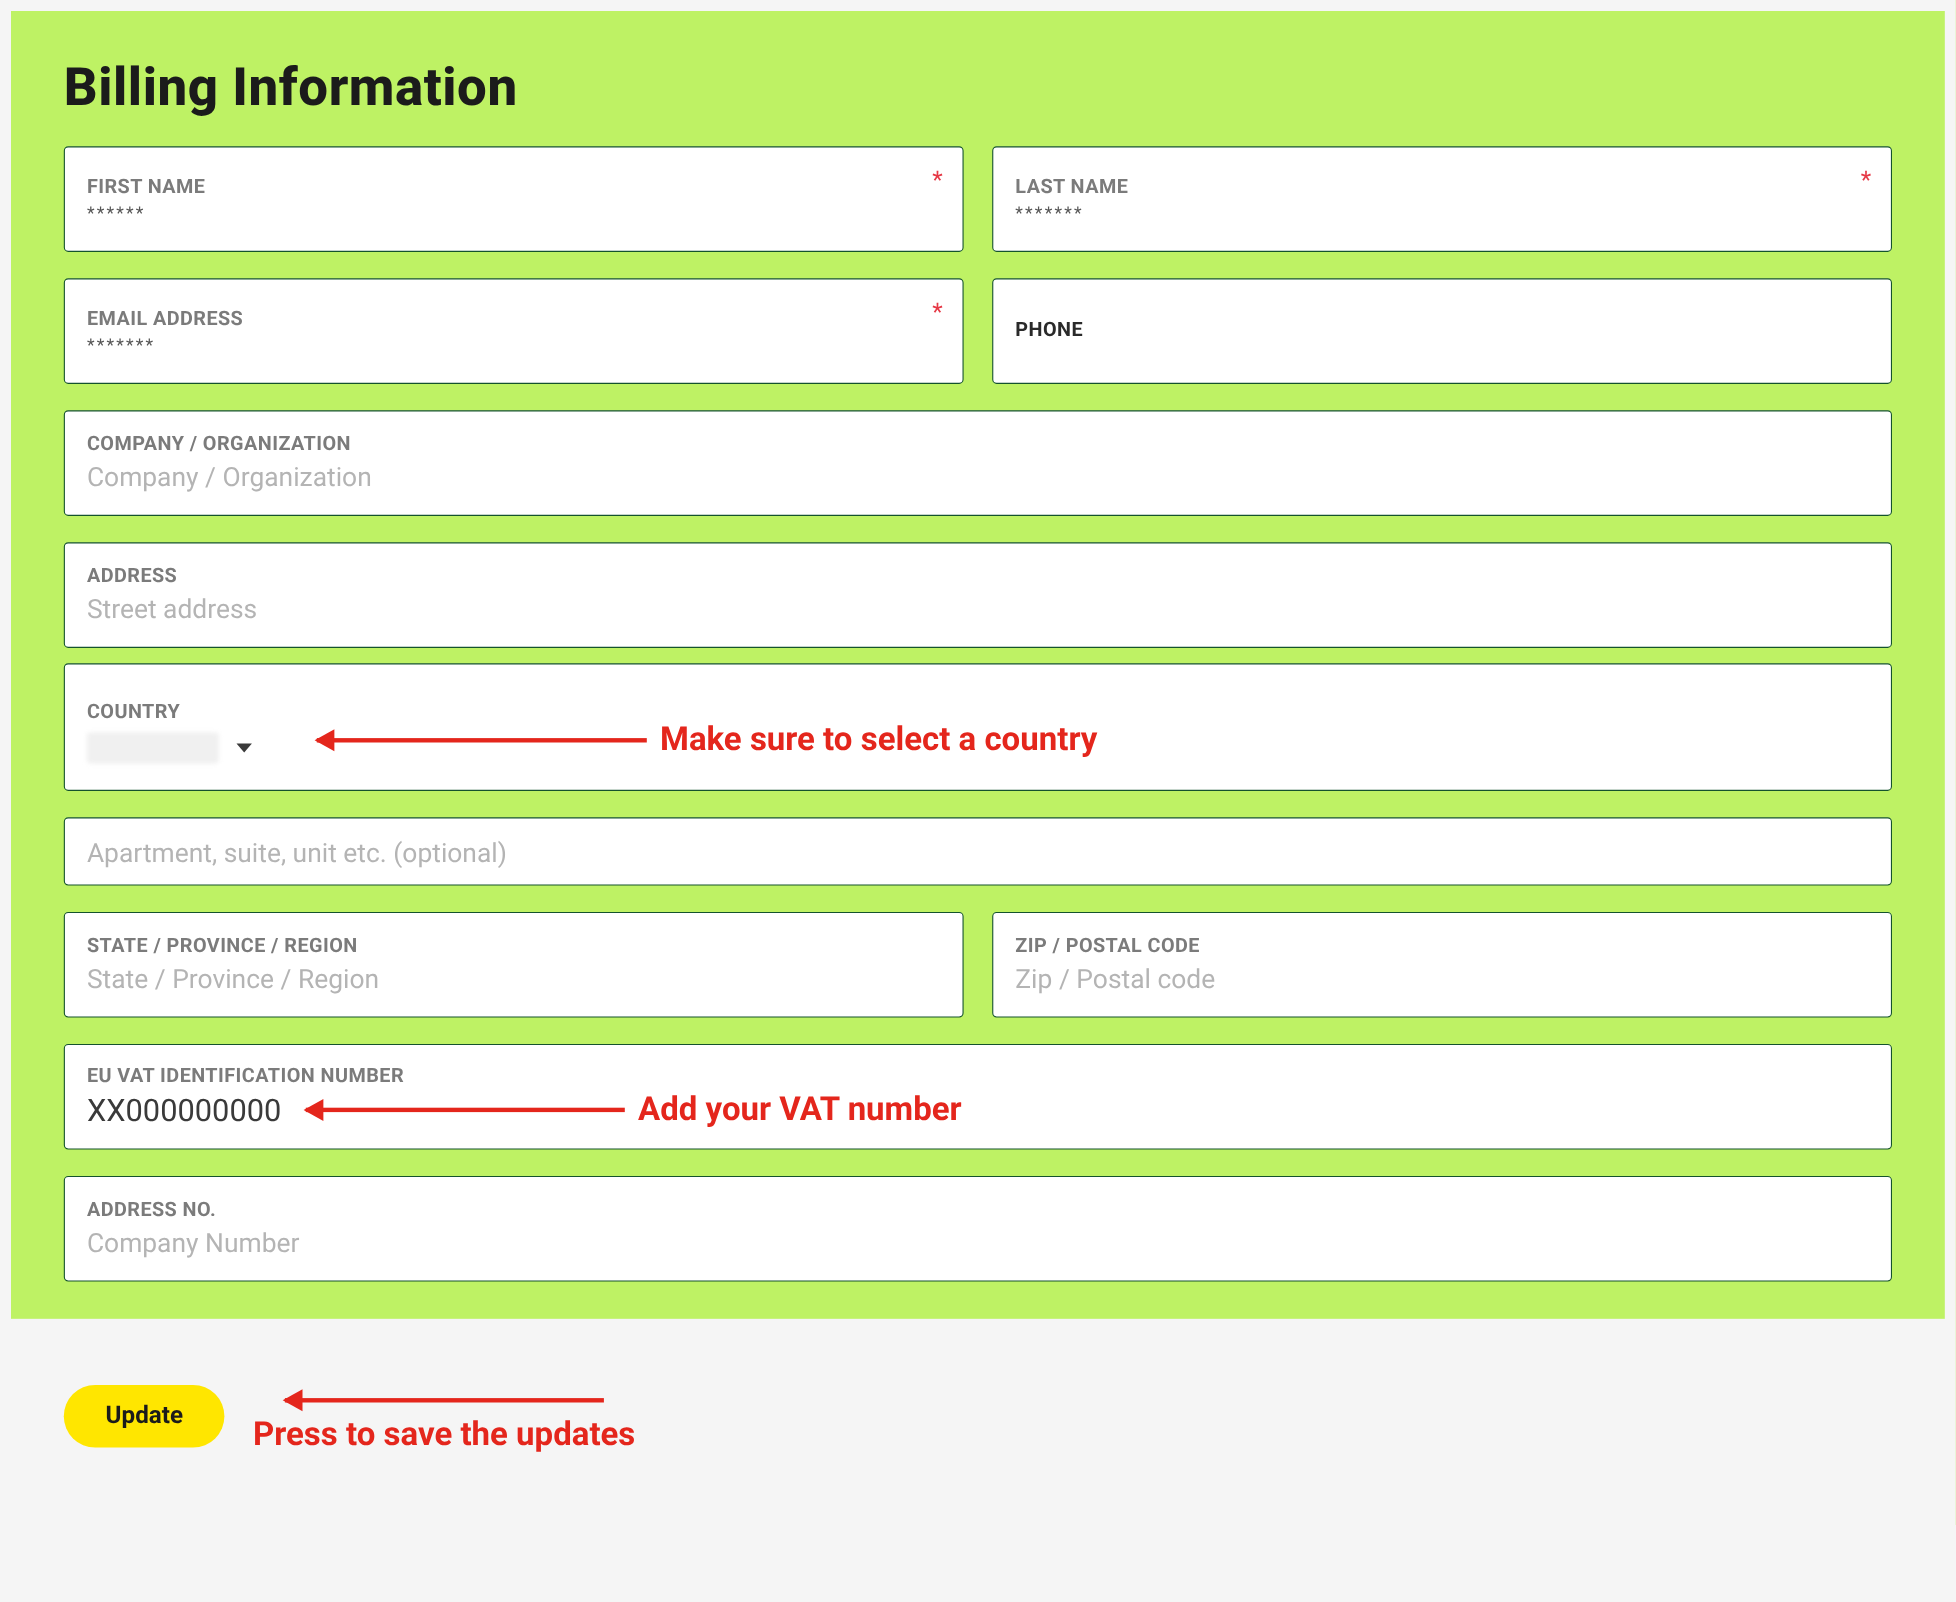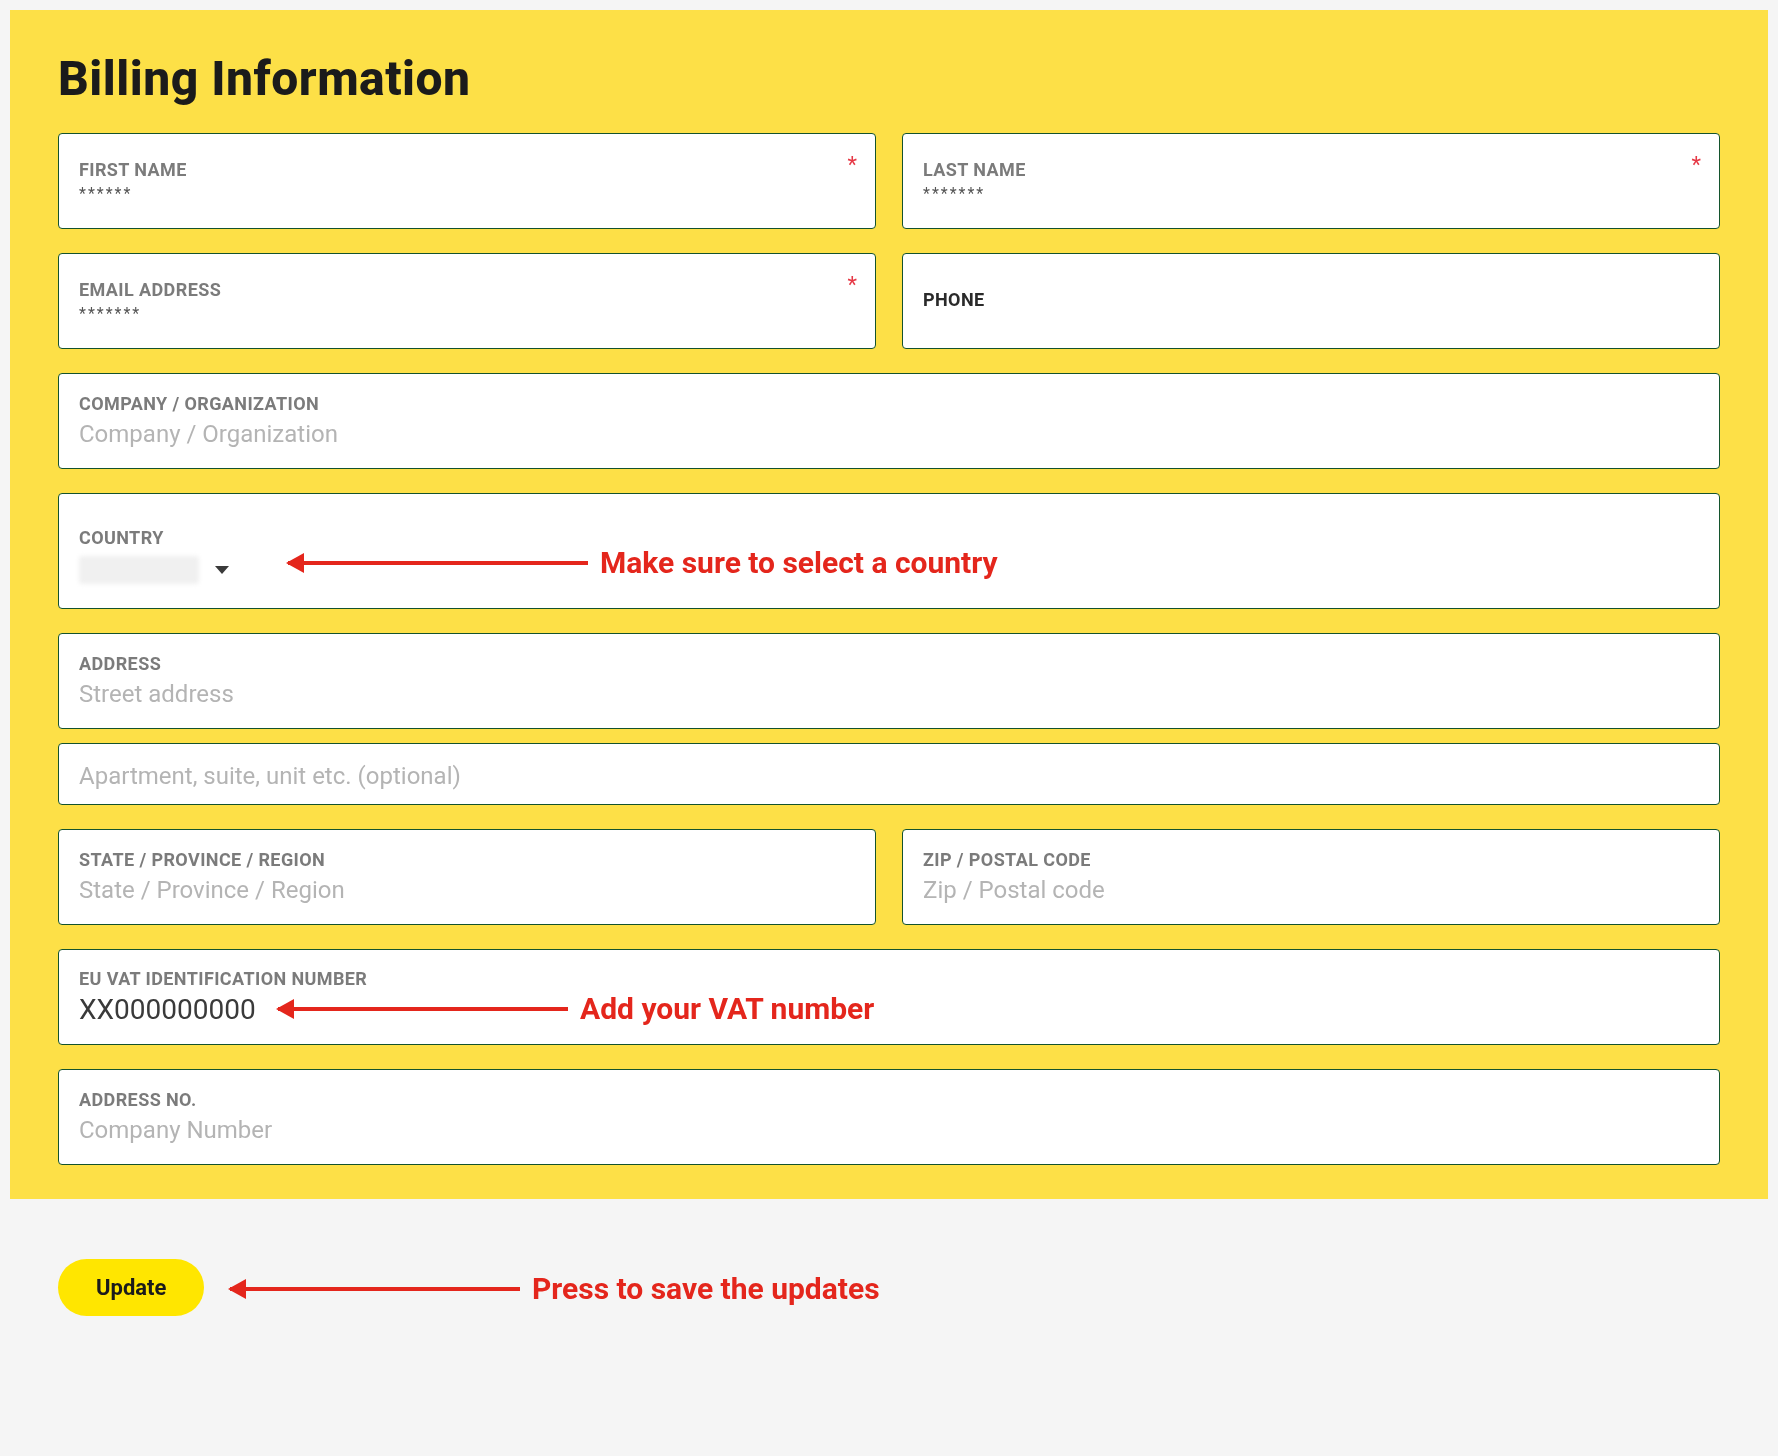--- a/index.html
+++ b/index.html
@@ -3,21 +3,21 @@
 <meta charset="utf-8">
 <style>
   * { box-sizing: border-box; margin: 0; padding: 0; }
   html, body { width: 1778px; }
   body {
     font-family: -apple-system, BlinkMacSystemFont, "Segoe UI", Roboto, "Helvetica Neue", Arial, sans-serif;
     background: #f5f5f5;
     color: #333;
   }
   .card {
-    background: #fde047;
+    background: #bef264;
     margin: 10px 10px 0 10px;
     padding: 40px 48px 34px 48px;
   }
   .page-title {
     font-size: 48px;
     font-weight: 800;
     letter-spacing: 0.5px;
     margin-bottom: 26px;
     color: #1b1b1b;
   }
@@ -164,40 +164,40 @@
     </div>
   </div>
 
   <div class="row">
     <div class="field tall">
       <div class="field-label">COMPANY / ORGANIZATION</div>
       <input class="field-input" placeholder="Company / Organization" style="">
     </div>
   </div>
 
+  <div class="row" style="margin-bottom:14px;">
+    <div class="field tall">
+      <div class="field-label">ADDRESS</div>
+      <input class="field-input" placeholder="Street address" style="">
+    </div>
+  </div>
+
   <div class="row" style="position:relative;">
     <div class="field" style="min-height:116px; padding-top:18px;">
       <div class="field-label">COUNTRY</div>
       <div class="country-select">
         <div class="country-blur"></div>
         <span class="caret-down"></span>
       </div>
     </div>
     <div class="annot" style="left:230px; top:52px;">
       <div class="arrow-line" style="width:300px;"></div>
       <span>Make sure to select a country</span>
     </div>
   </div>
-
-  <div class="row" style="margin-bottom:14px;">
-    <div class="field tall">
-      <div class="field-label">ADDRESS</div>
-      <input class="field-input" placeholder="Street address" style="">
-    </div>
-  </div>
   <div class="row">
     <div class="field" style="min-height:62px;">
       <input class="field-input" placeholder="Apartment, suite, unit etc. (optional)" style="">
     </div>
   </div>
 
 
   <div class="row">
     <div class="field tall">
       <div class="field-label">STATE / PROVINCE / REGION</div>
@@ -223,17 +223,17 @@
   <div class="row" style="margin-bottom:0;">
     <div class="field tall">
       <div class="field-label">ADDRESS NO.</div>
       <input class="field-input" placeholder="Company Number" style="">
     </div>
   </div>
 </div>
 
 <div class="footer">
   <button class="update-btn">Update</button>
-  <div class="annot" style="left:220px; top:72px;">
+  <div class="annot" style="left:220px; top:72px;flex-direction:column;">
     <div class="arrow-line" style="width:290px;"></div>
     <span>Press to save the updates</span>
   </div>
 </div>
 
 </body></html>

